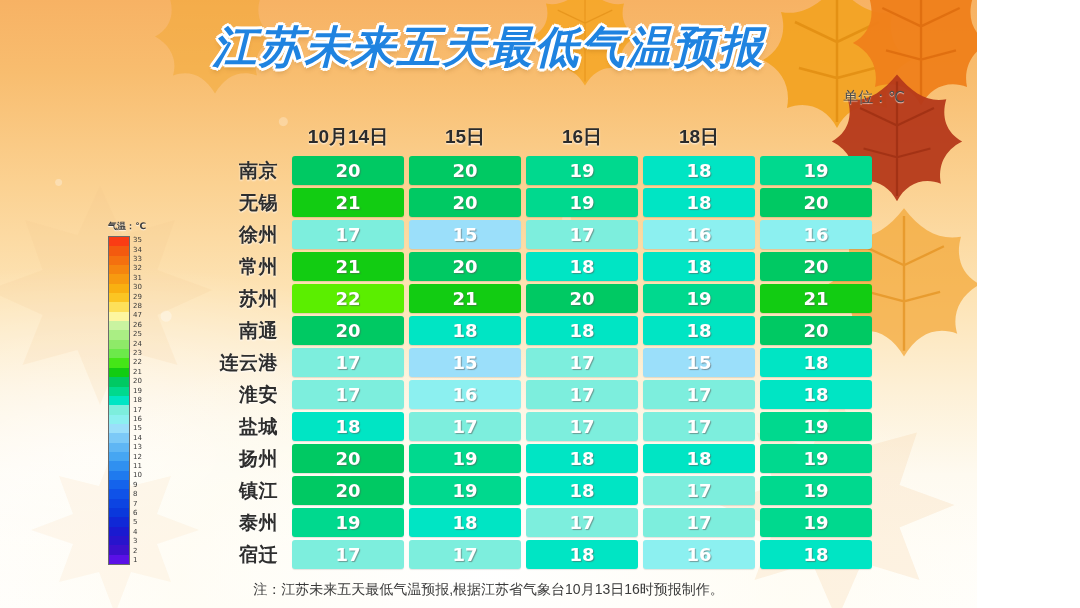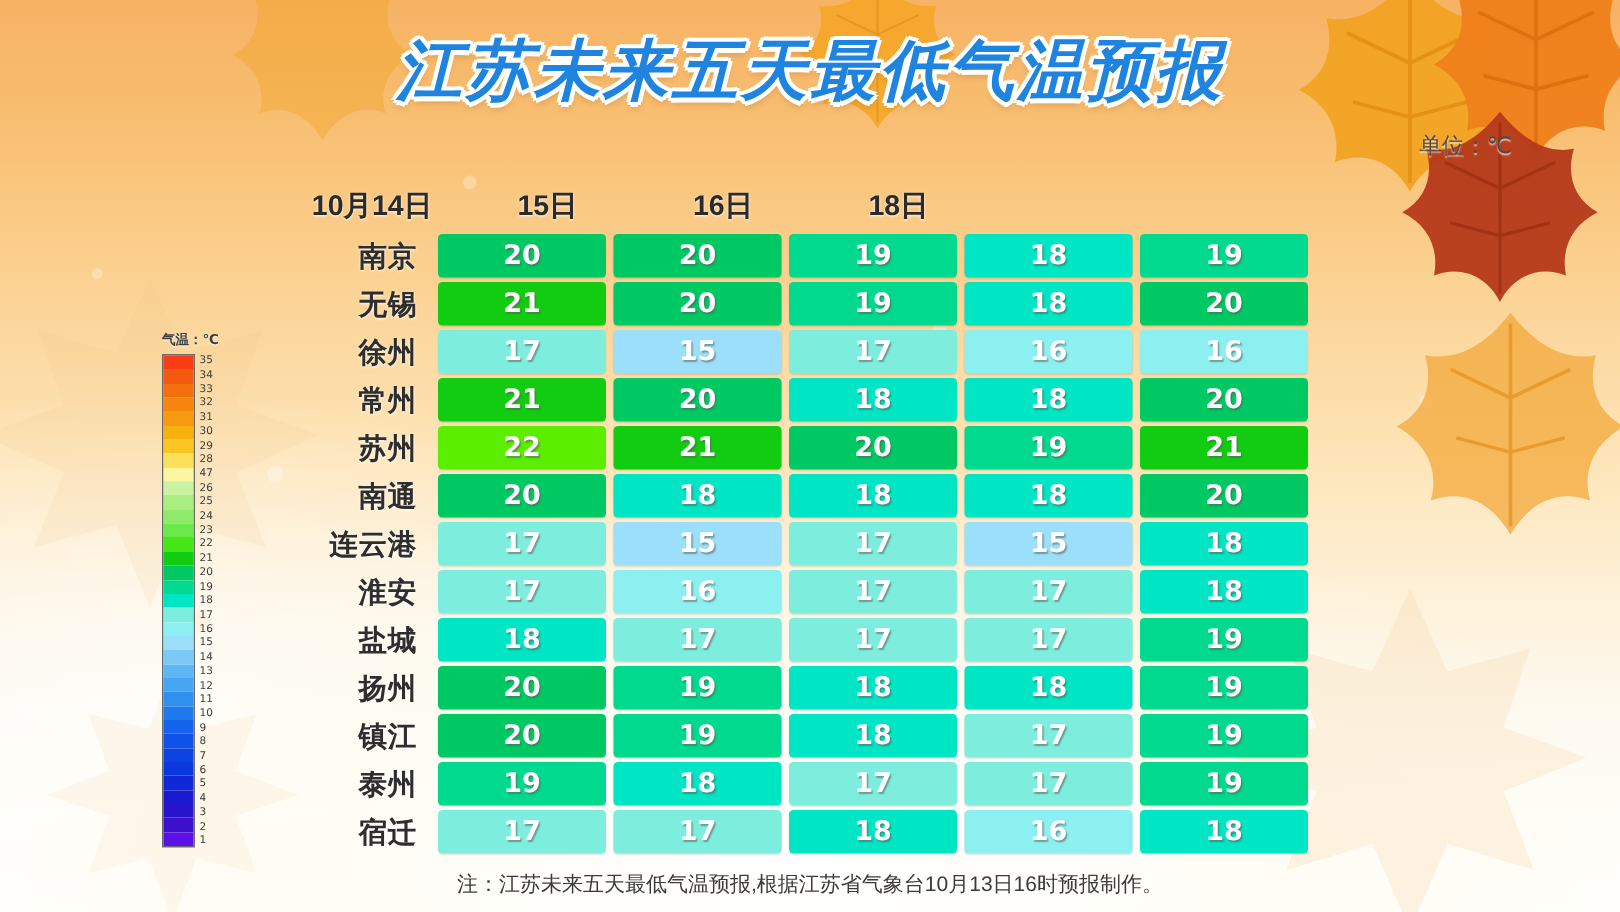--- a/index.html
+++ b/index.html
@@ -7,21 +7,21 @@
   html, body {
     width: 1080px;
     height: 608px;
     overflow: hidden;
     font-family: "Liberation Sans", "DejaVu Sans", sans-serif;
   }
 
   
   #page {
     position: relative;
-    width: 1080px;
+    width: 977px;
     height: 608px;
     overflow: hidden;
     background:
       radial-gradient(ellipse 70% 55% at 50% 95%, rgba(255,255,255,0.92) 0%, rgba(255,252,240,0.55) 45%, rgba(255,255,255,0) 75%),
       radial-gradient(ellipse 60% 45% at 10% 75%, rgba(255,255,255,0.70) 0%, rgba(255,255,255,0) 70%),
       linear-gradient(180deg,
         #f7b264 0%,
         #f8bd6f 12%,
         #fbd191 30%,
         #fde3b4 48%,
@@ -138,21 +138,21 @@
     font-family: "DejaVu Sans", sans-serif;
   }
   .legend-label { flex: 1 1 0; display: flex; align-items: center; }
 
   
   .table {
     position: absolute;
     left: 192px; top: 124px;
     z-index: 6;
   }
-  .thead { display: flex; margin-bottom: 6px; flex-direction: column; }
+  .thead { display: flex; margin-bottom: 6px; }
   .th-city { width: 100px; }
   .th-date {
     width: 112px; margin-right: 5px;
     text-align: center;
     font-size: 19px; font-weight: bold;
     color: #2b2b2b;
     text-shadow: 0 1px 2px rgba(255,255,255,.85);
   }
   .th-date:last-child { margin-right: 0; }
 

